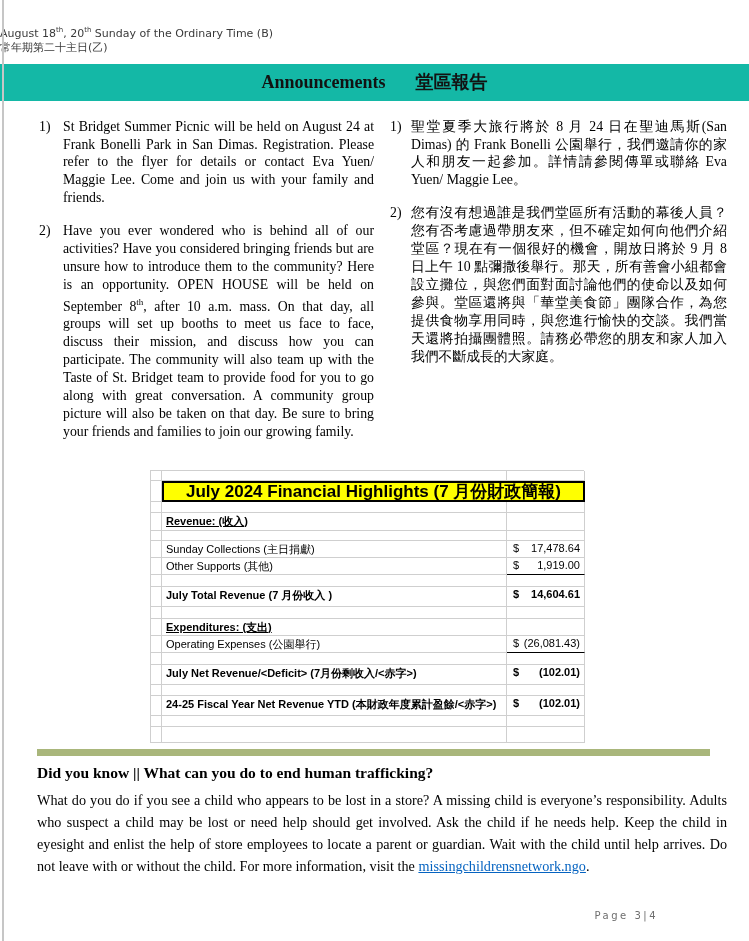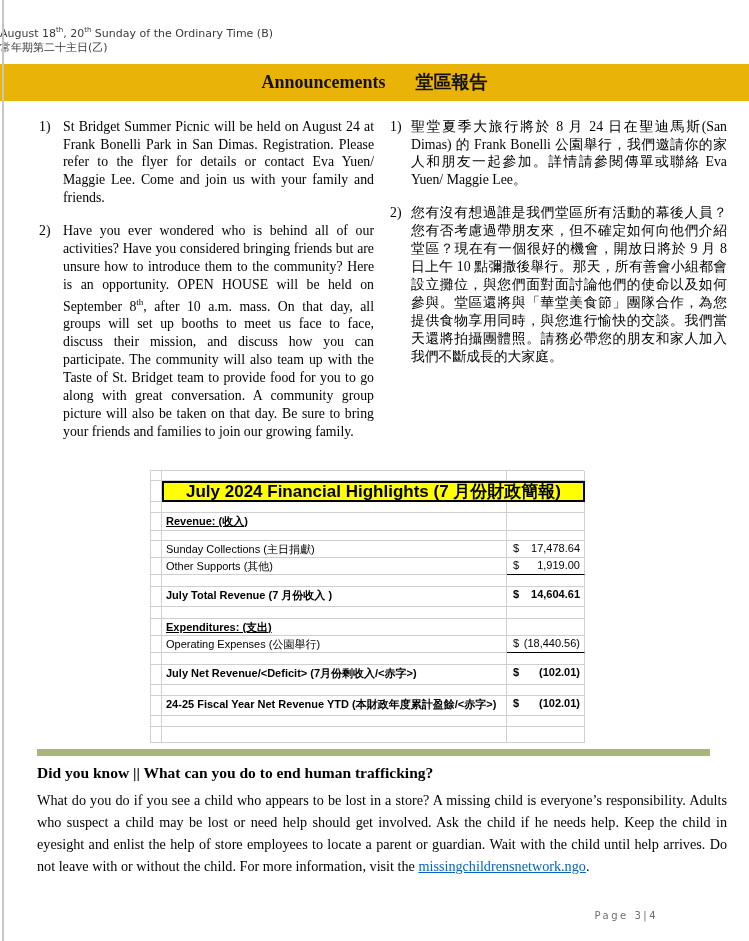--- a/index.html
+++ b/index.html
@@ -20,21 +20,21 @@
   .page-header {
     padding-top: 23px; padding-right: 39px;
     text-align: left;
     font-family: "DejaVu Sans", sans-serif;
     font-size: 11px; line-height: 14px; color: #3a3a3a;
   }
   .page-header sup { font-size: 7px; }
   
   .banner {
     margin-top: 9px; height: 37px; width: 100%;
-    background: #eab308;
+    background: #14b8a6;
     display: flex; align-items: center; justify-content: center;
     font-family: "Liberation Serif", serif;
     font-weight: bold; font-size: 18px; color: #121212;
   }
   .banner .zh { margin-left: 30px; }
   
   .columns { display: flex; margin: 17px 22px 0 37px; gap: 16px; }
   .col { width: 338px; }
   .item { display: flex; margin-bottom: 15px; }
   .item .num { flex: none; font-size: 13.8px; line-height: 17.9px; }
@@ -189,21 +189,21 @@
   <div class="t-row h17">
     <div class="cell c-n"></div>
     <div class="cell c-d"><span class="section-label">Expenditures: (支出)</span></div>
     <div class="cell c-a"></div>
   </div>
   <div class="t-row h17 uline-amt">
     <div class="cell c-n"></div>
     <div class="cell c-d">Operating Expenses (公園舉行)</div>
     <div class="cell c-a">
         <span>$</span>
-        <span>(18,440.56)</span>
+        <span>(26,081.43)</span>
       </div>
   </div>
   <div class="t-row h12">
       <div class="cell c-n"></div>
       <div class="cell c-d"></div>
       <div class="cell c-a"></div>
     </div>
   <div class="t-row h20 bold-row">
     <div class="cell c-n"></div>
     <div class="cell c-d">July Net Revenue/&lt;Deficit&gt; (7月份剩收入/&lt;赤字&gt;)</div>

